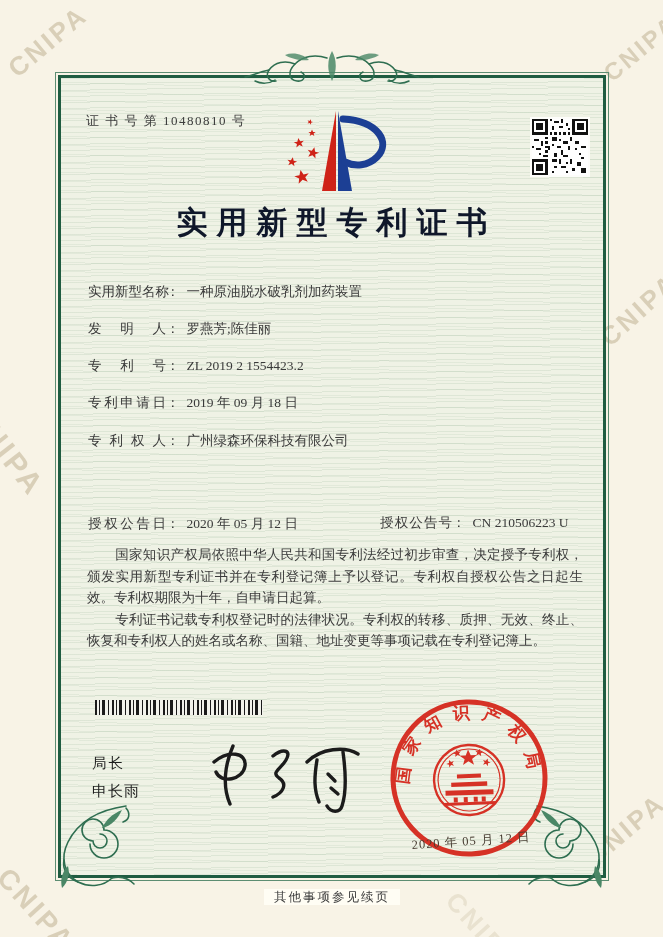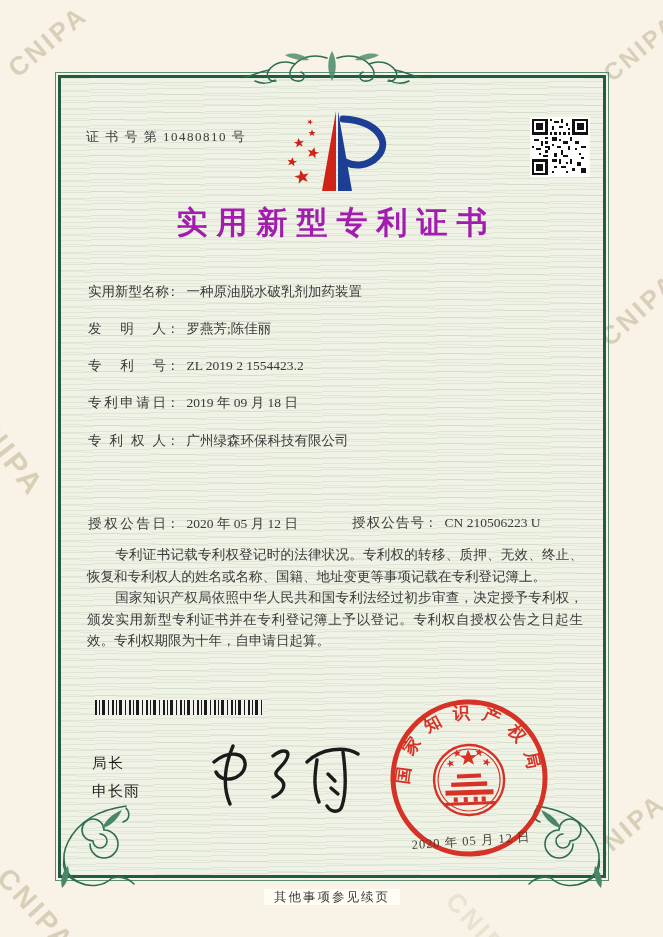--- a/index.html
+++ b/index.html
@@ -13,32 +13,32 @@
   .frame-outer{position:absolute;left:55px;top:72px;width:554px;height:809px;
        border:1px solid #5d8d72;box-sizing:border-box;}
   .frame-inner{position:absolute;left:2px;top:2px;right:2px;bottom:2px;
        border:3px solid #1f5c41;box-sizing:border-box;
        background-color:#eff2e5;
        background-image:
          repeating-linear-gradient(179deg, rgba(120,160,125,0.15) 0 1px, rgba(0,0,0,0) 1px 6px),
          repeating-linear-gradient(181.5deg, rgba(120,160,125,0.11) 0 1px, rgba(0,0,0,0) 1px 9px);}
   .deco{position:absolute;}
   
-  .cert-no{position:absolute;left:86px;top:128px;font-size:13px;letter-spacing:1.5px;color:#3c3c3c;}
+  .cert-no{position:absolute;left:86px;top:112px;font-size:13px;letter-spacing:1.5px;color:#3c3c3c;}
   .logo{position:absolute;left:285px;top:107px;}
   .qr{position:absolute;left:530px;top:117px;background:#fdfdfa;padding:2px;}
   .title{position:absolute;left:55px;top:202px;width:554px;text-align:center;
          font-size:31px;font-weight:bold;letter-spacing:9px;padding-left:9px;box-sizing:border-box;
-         color:#a21caf;}
+         color:#0f172a;}
   .field-row{position:absolute;left:88px;font-size:13.5px;line-height:20px;white-space:nowrap;}
   .flabel{display:inline-block;width:78px;text-align:justify;text-align-last:justify;vertical-align:top;}
   .fvalue{margin-left:7px;}
   .addr2{margin-left:113px;line-height:21px;}
   .grant2{position:absolute;left:352px;top:514px;font-size:13.5px;white-space:nowrap;}
-  .grant2 .flabel{width:72px;}
+  .grant2 .flabel{width:72px;margin-left:28px;}
   .paras{position:absolute;left:87px;top:544px;width:496px;font-size:13.5px;line-height:21.5px;
          text-align:justify;color:#3b3b3b;}
   .paras p{margin:0;text-indent:2.1em;}
   .barcode{position:absolute;left:95px;top:700px;width:168px;height:15px;
      background:repeating-linear-gradient(90deg,#1b1b1b 0 2px,#f2f2ec 2px 4px,#1b1b1b 4px 5px,
         #f2f2ec 5px 7px,#1b1b1b 7px 10px,#f2f2ec 10px 13px,#1b1b1b 13px 14px,#f2f2ec 14px 17px);}
   .director-title{position:absolute;left:92px;top:754px;font-family:Liberation Mono, monospace;
      font-size:14.5px;color:#1d1d1d;letter-spacing:2px;}
   .director-name{position:absolute;left:92px;top:782px;font-family:"Liberation Sans",sans-serif;
      font-size:15px;color:#1d1d1d;letter-spacing:1px;}
@@ -213,22 +213,22 @@
     <span class="flabel">专利权人</span><span>：</span><span class="fvalue">广州绿森环保科技有限公司</span>
   </div>
   <div class="field-row" style="top:514px">
     <span class="flabel">授权公告日</span><span>：</span><span class="fvalue">2020 年 05 月 12 日</span>
   </div>
   <div class="grant2">
     <span class="flabel">授权公告号</span><span>：</span><span class="fvalue">CN 210506223 U</span>
   </div>
 
   <div class="paras">
+    <p>国家知识产权局依照中华人民共和国专利法经过初步审查，决定授予专利权，颁发实用新型专利证书并在专利登记簿上予以登记。专利权自授权公告之日起生效。专利权期限为十年，自申请日起算。</p>
     <p>专利证书记载专利权登记时的法律状况。专利权的转移、质押、无效、终止、恢复和专利权人的姓名或名称、国籍、地址变更等事项记载在专利登记簿上。</p>
-    <p>国家知识产权局依照中华人民共和国专利法经过初步审查，决定授予专利权，颁发实用新型专利证书并在专利登记簿上予以登记。专利权自授权公告之日起生效。专利权期限为十年，自申请日起算。</p>
   </div>
 
   <div class="barcode"></div>
 
   <div class="director-title">局长</div>
   <div class="director-name">申长雨</div>
 
   <svg class="signature" width="175" height="82" viewBox="0 0 175 82">
     <g stroke="#1b1b1b" stroke-width="3.4" fill="none" stroke-linecap="round" stroke-linejoin="round">
       <path d="M38,10 C30,28 27,50 35,68"></path>

